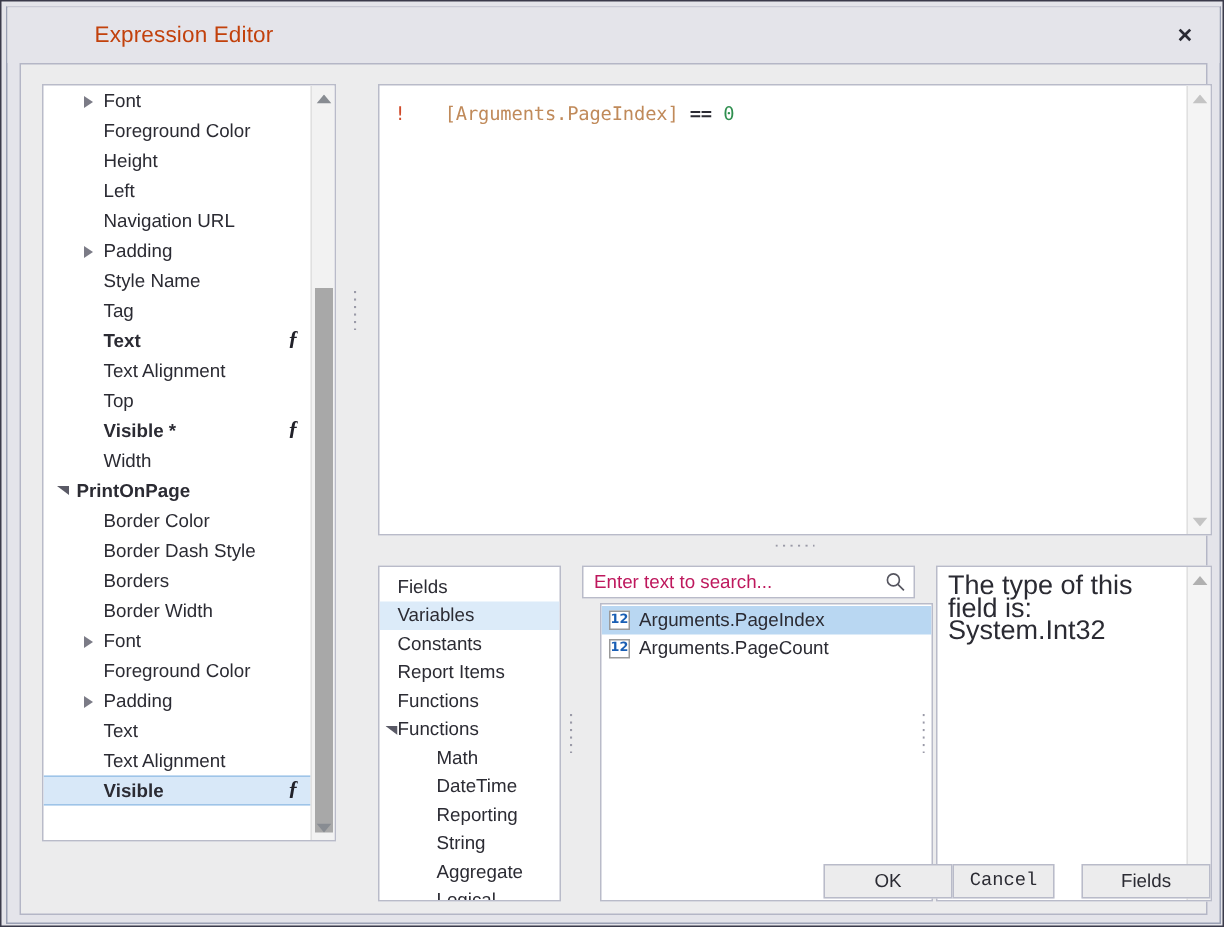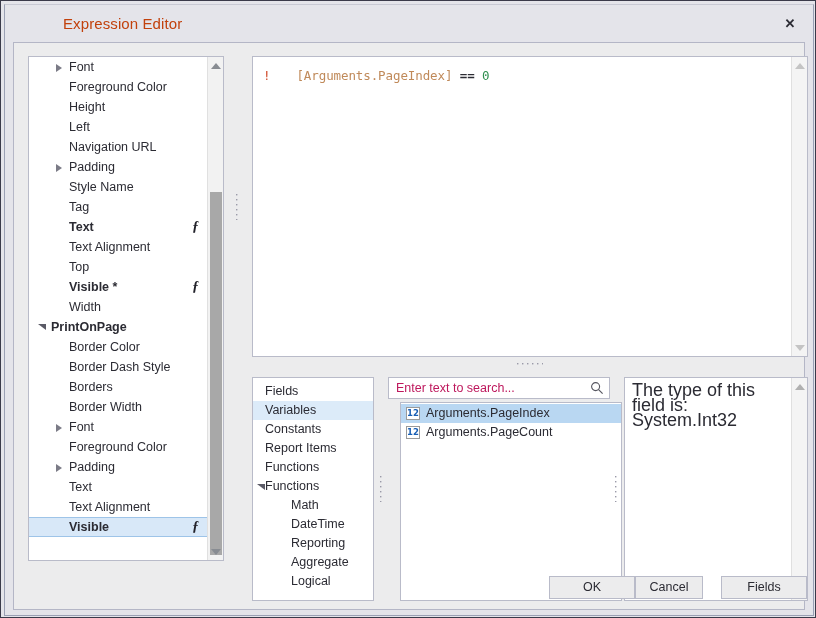--- a/index.html
+++ b/index.html
@@ -279,21 +279,21 @@
     box-sizing: border-box;
     background: #ececed;
     border: 1px solid #b9bbc9;
     font-size: 12.5px;
     color: #2b2b33;
     text-align: center;
     line-height: 21px;
     cursor: pointer;
   }
   #btn-ok     { left: 535px; top: 533px; width: 86px; }
-  #btn-cancel { left: 621px; top: 533px; width: 68px; }
+  #btn-cancel { left: 621px; top: 533px; width: 68px; font-family: Liberation Mono, monospace; }
   #btn-apply  { left: 707px; top: 533px; width: 86px; }
 </style>
 </head>
 <body>
 
 <div class="window">
   <div class="window-inner-frame">
 
     <div class="titlebar">
       <div class="titlebar-text">Expression Editor</div>
@@ -490,20 +490,23 @@
               <span class="label">Functions</span>
             </div>
             <div class="cat-row child">
               <span class="label">Math</span>
             </div>
             <div class="cat-row child">
               <span class="label">DateTime</span>
             </div>
             <div class="cat-row child">
               <span class="label">Reporting</span>
+            </div>
+            <div class="cat-row child">
+              <span class="label">String</span>
             </div>
             <div class="cat-row child">
               <span class="label">Aggregate</span>
             </div>
             <div class="cat-row child">
               <span class="label">Logical</span>
             </div>
           </div>
       </div>
 

